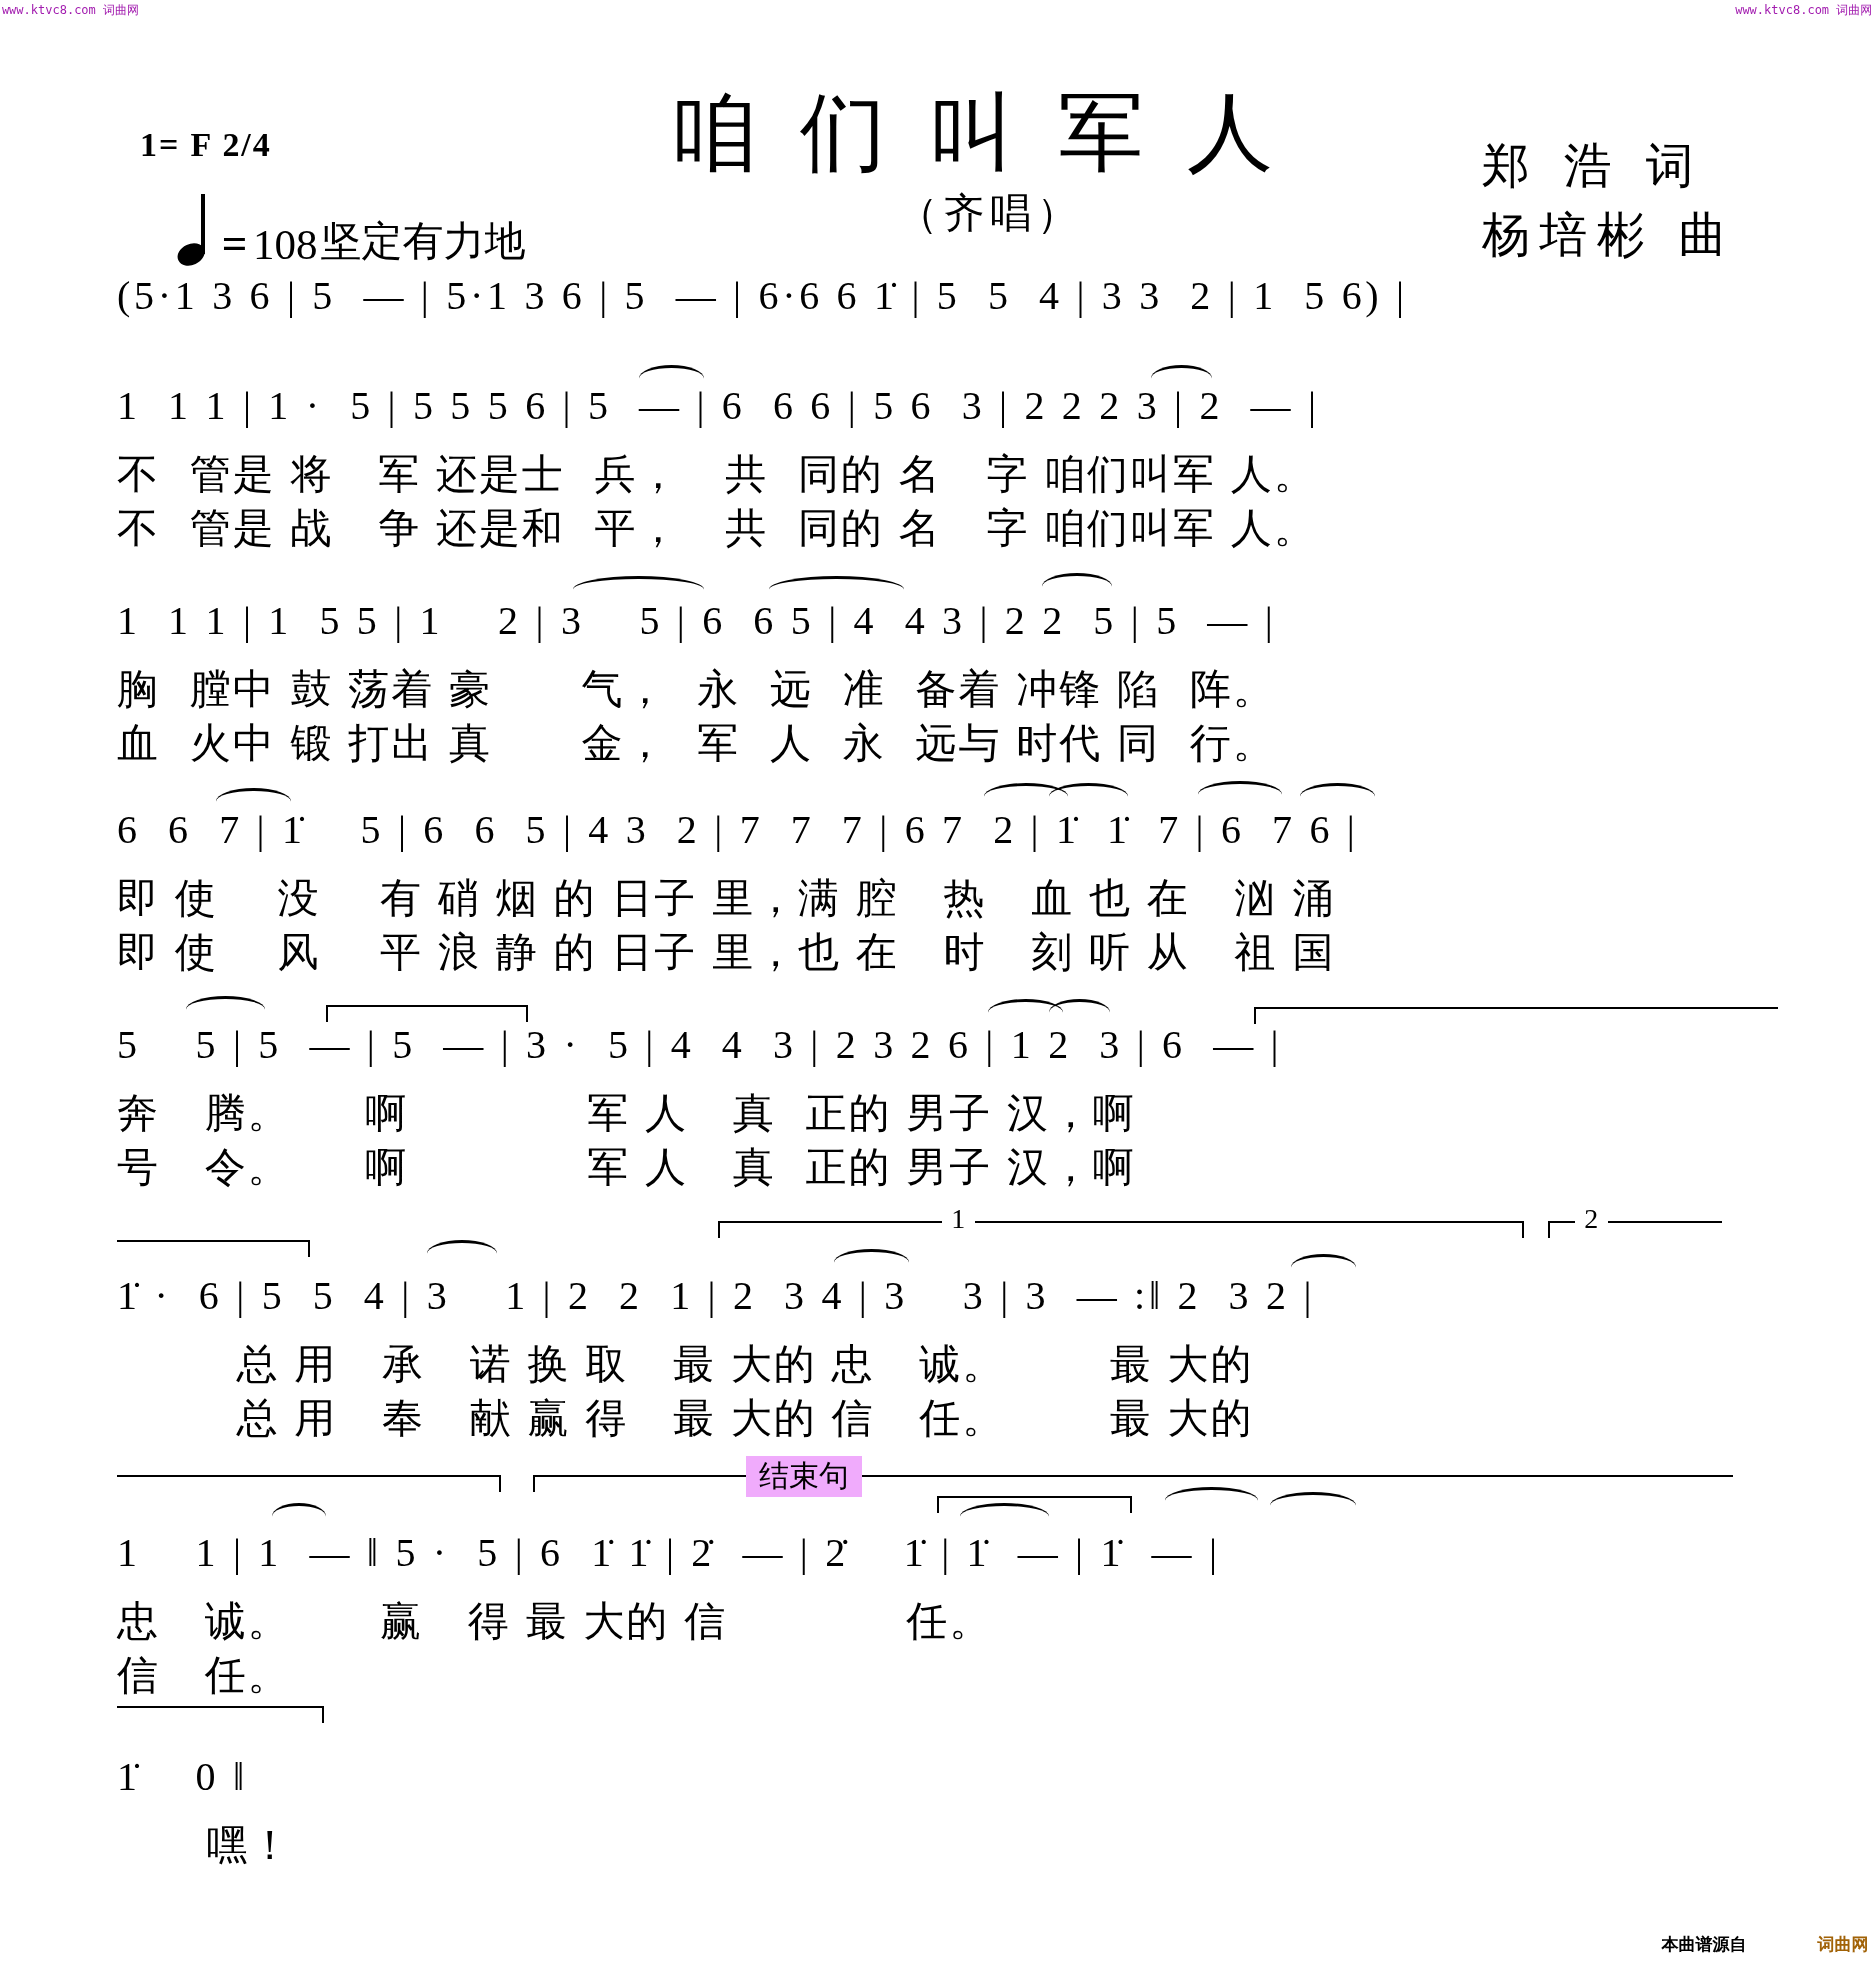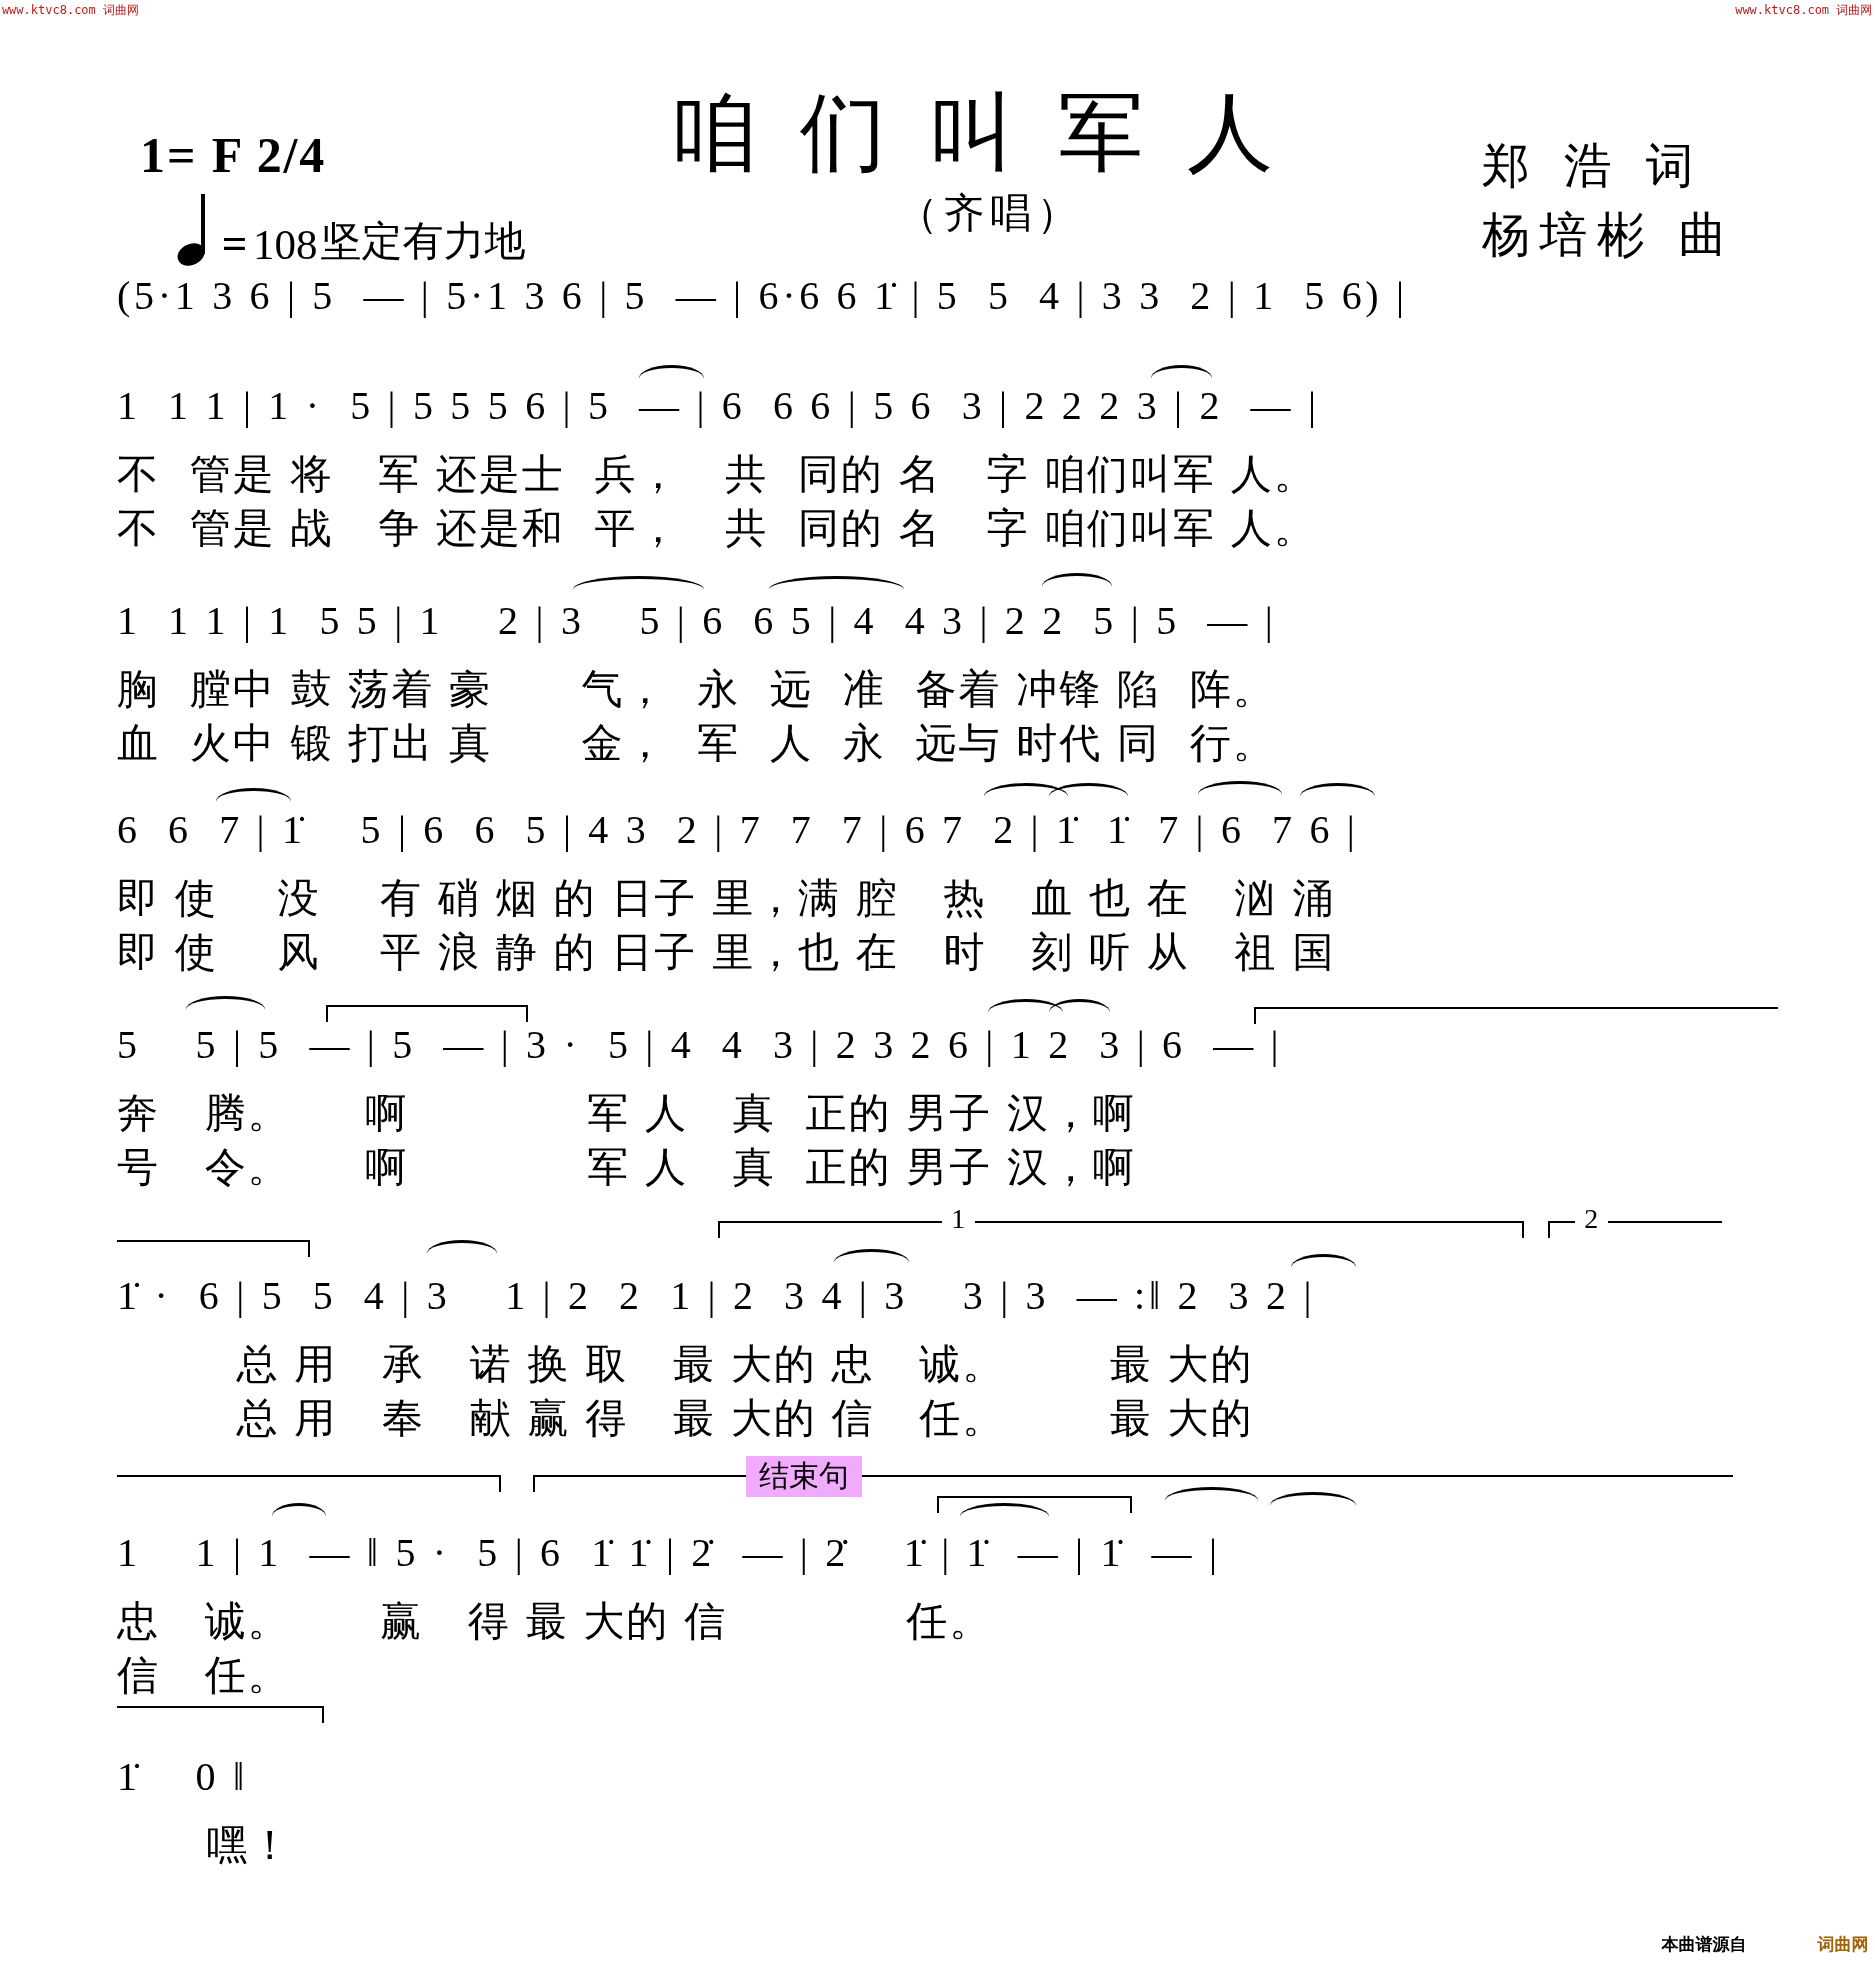--- a/index.html
+++ b/index.html
@@ -1,24 +1,24 @@
 <!DOCTYPE html>
 <html style="font-size:15px"><head>
 <meta charset="utf-8">
 <style>
   html, body { margin:0; padding:0; background:#ffffff; }
   body { width:1876px; height:1962px; position:relative; overflow:hidden;
          font-family:"DejaVu Serif","Liberation Serif",serif; color:#000; }
-  .wm { position:absolute; top:1.9px; font-family:"DejaVu Sans Mono",monospace; font-size:12px; color:#b91c1c; }
+  .wm { position:absolute; top:1.9px; font-family:"DejaVu Sans Mono",monospace; font-size:12px; color:#a21caf; }
   .wm-left { left:1.9px; }
   .wm-right { right:3.7px; }
   .title { position:absolute; left:671px; top:75px; font-size:86px; letter-spacing:43px;
            font-family:"DejaVu Serif","Liberation Serif",serif; font-weight:normal; }
   .subtitle { position:absolute; left:897px; top:186px; font-size:41px; letter-spacing:5.6px; }
-  .key { position:absolute; left:140px; top:126px; font-size:50px; font-weight:bold;
+  .key { position:absolute; left:140px; top:126px; font-size:34px; font-weight:bold;
          font-family:"Liberation Serif",serif; letter-spacing:1.9px; }
   .tempo { position:absolute; left:177px; top:194px; font-size:41px; display:flex; align-items:flex-end; }
   .note-glyph { width:41px; height:75px; position:relative; }
   .note-glyph .stem { position:absolute; left:24px; top:0; width:3.7px; height:60px; background:#000; }
   .note-glyph .head { position:absolute; left:0; top:50px; width:28px; height:20.5px; border-radius:50%; background:#000; transform:rotate(-25deg); }
   .tempo .eq { font-weight:bold; font-size:45px; margin:0 5.6px 0 3.7px; font-family:"Liberation Serif",serif; }
   .tempo .bpm { font-family:"Liberation Serif",serif; font-size:43px; margin-right:3px; }
   .credits { position:absolute; left:1482px; top:131px; font-size:48px; line-height:69px; }
   .credits div { letter-spacing:9.3px; }
 

